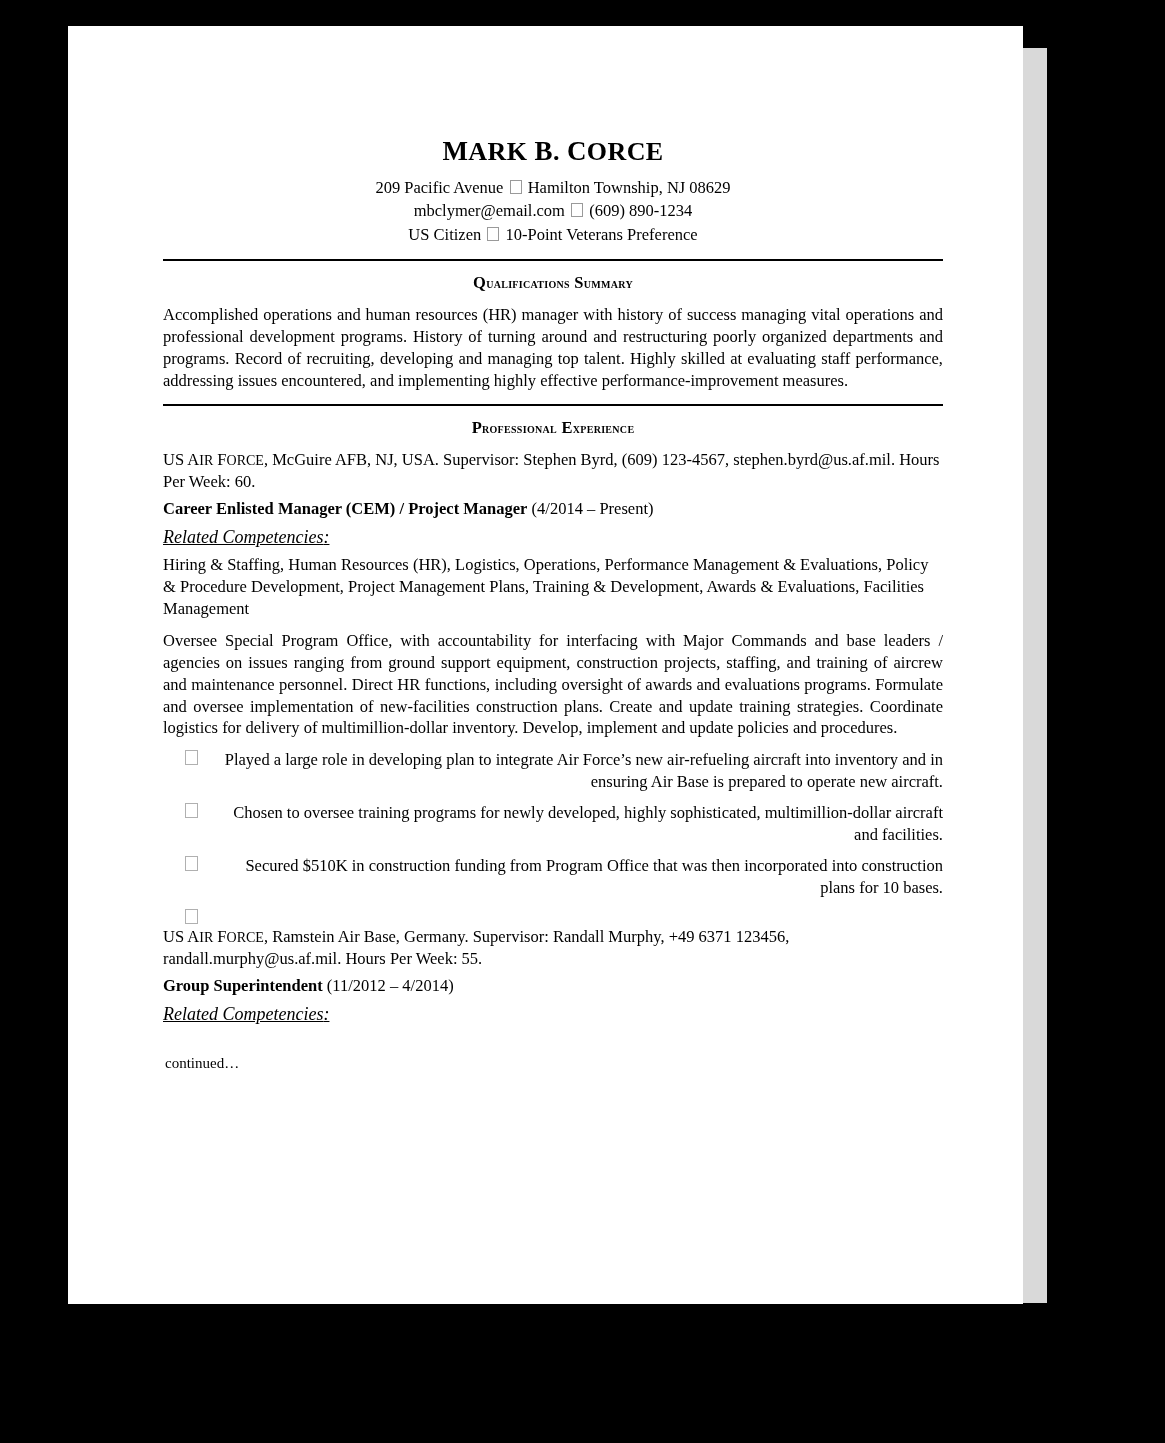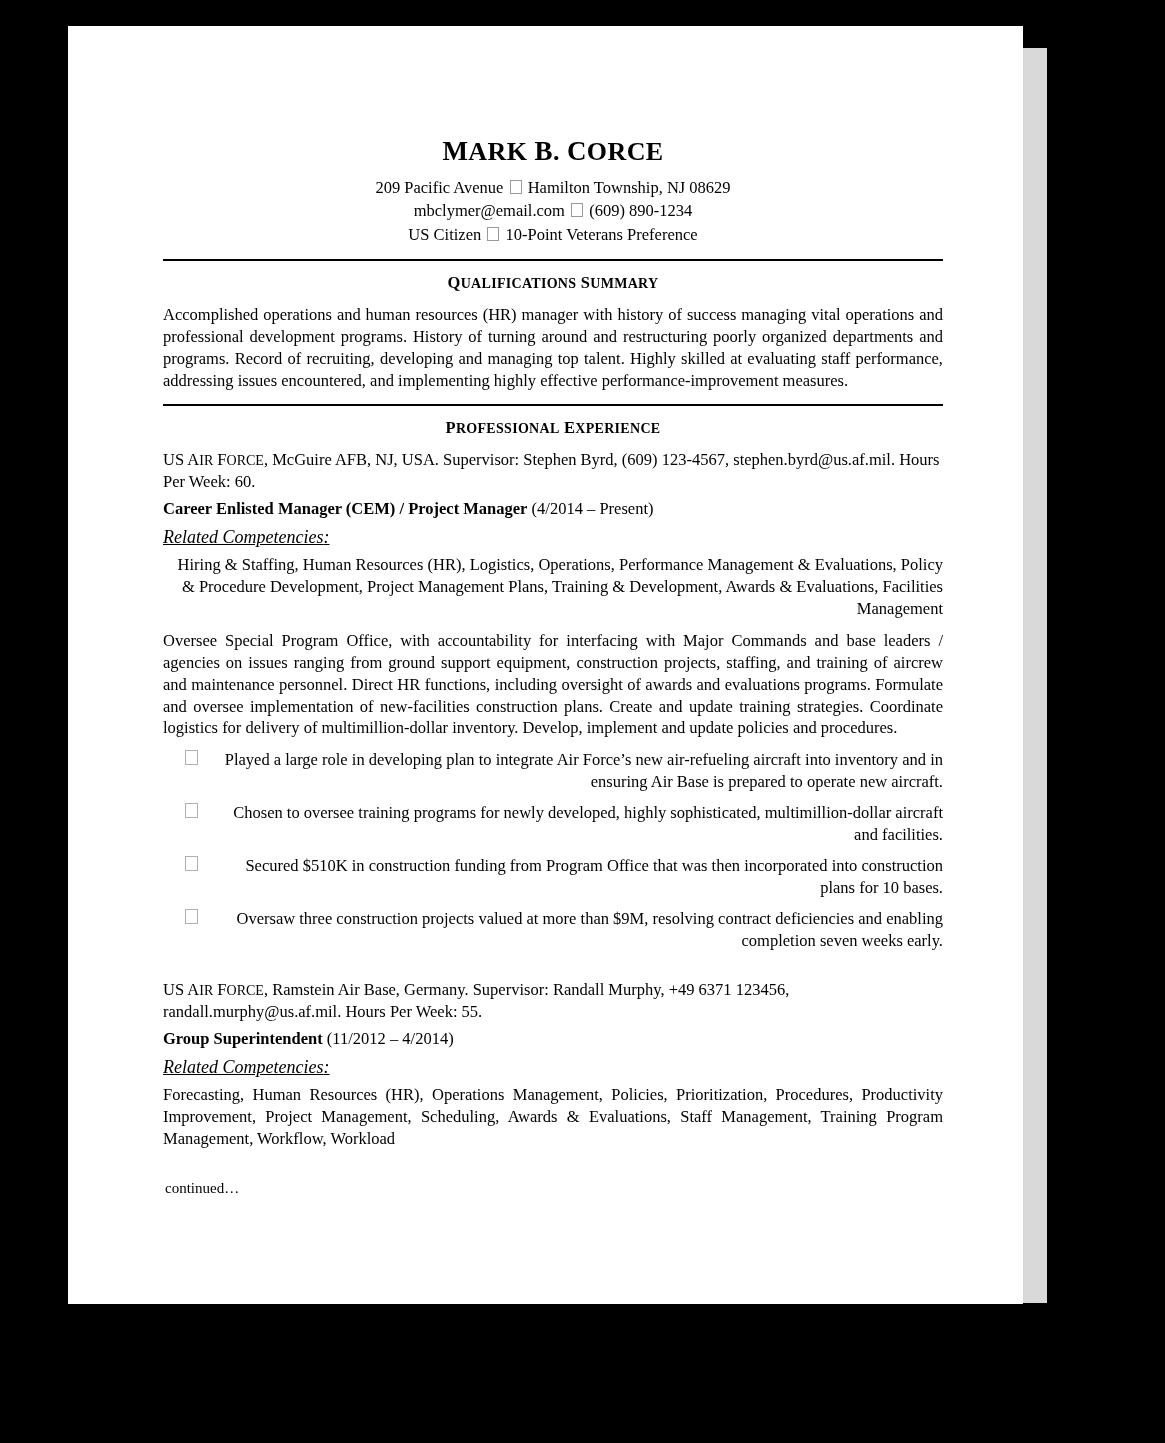--- a/index.html
+++ b/index.html
@@ -64,31 +64,31 @@
 
   .section-title {
     text-align: center;
     font-weight: bold;
     font-size: 16.5px;
     letter-spacing: 0.3px;
     margin-top: 12px;
     margin-bottom: 11px;
   }
   .section-title .sc {
-    font-size: 14px;
+    font-size: 10px;
   }
 
   p.body {
     font-size: 16.5px;
     line-height: 1.33;
     text-align: justify;
     margin: 0 0 10px 0;
   }
   p.body.nojust {
-    text-align: right;
+    text-align: left;
   }
 
   .rule-thick {
     border-top: 2.2px solid #000;
     margin: 12px 0 0 0;
   }
 
   .job-head {
     font-size: 16.5px;
     line-height: 1.33;
@@ -214,38 +214,37 @@
     </div>
 
     <p class="body nojust">Hiring &amp; Staffing, Human Resources (HR), Logistics, Operations, Performance Management &amp; Evaluations, Policy &amp; Procedure Development, Project Management Plans, Training &amp; Development, Awards &amp; Evaluations, Facilities Management</p>
 
     <p class="body">Oversee Special Program Office, with accountability for interfacing with Major Commands and base leaders / agencies on issues ranging from ground support equipment, construction projects, staffing, and training of aircrew and maintenance personnel. Direct HR functions, including oversight of awards and evaluations programs. Formulate and oversee implementation of new-facilities construction plans. Create and update training strategies. Coordinate logistics for delivery of multimillion-dollar inventory. Develop, implement and update policies and procedures.</p>
 
     <ul class="bullets">
       <li><span class="marker"></span><span>Played a large role in developing plan to integrate Air Force’s new air-refueling aircraft into inventory and in ensuring Air Base is prepared to operate new aircraft.</span></li>
       <li><span class="marker"></span><span>Chosen to oversee training programs for newly developed, highly sophisticated, multimillion-dollar aircraft and facilities.</span></li>
       <li><span class="marker"></span><span>Secured $510K in construction funding from Program Office that was then incorporated into construction plans for 10 bases.</span></li>
-      <li><span class="marker"></span><span>Oversaw three construction projects valued at more than $9M, resolving contract deficiencies and enabling completion seven weeks early.</span></li>
+      <li><span class="marker"></span></li>
     </ul>
 
     <div class="gap"></div>
 
     <div class="job-head">
       <span class="sc">US A<span class="sc" style="font-size:14px">IR</span> F<span class="sc" style="font-size:14px">ORCE</span></span><span>, Ramstein Air Base, Germany. Supervisor: Randall Murphy, +49 6371 123456, randall.murphy@us.af.mil. Hours Per Week: 55.</span>
     </div>
 
     <div class="jobtitle">
       <b>Group Superintendent</b>
       <span>(11/2012 – 4/2014)</span>
     </div>
 
     <div class="competencies-label">
       <span>Related Competencies</span><span class="nou">:</span>
     </div>
 
-    <p class="body">Forecasting, Human Resources (HR), Operations Management, Policies, Prioritization, Procedures, Productivity Improvement, Project Management, Scheduling, Awards &amp; Evaluations, Staff Management, Training Program Management, Workflow, Workload</p>
 
     <div class="continued">
       <span>continued</span><span class="dots">…</span>
     </div>
 
   </div>
 </div>
 
 </body></html>

